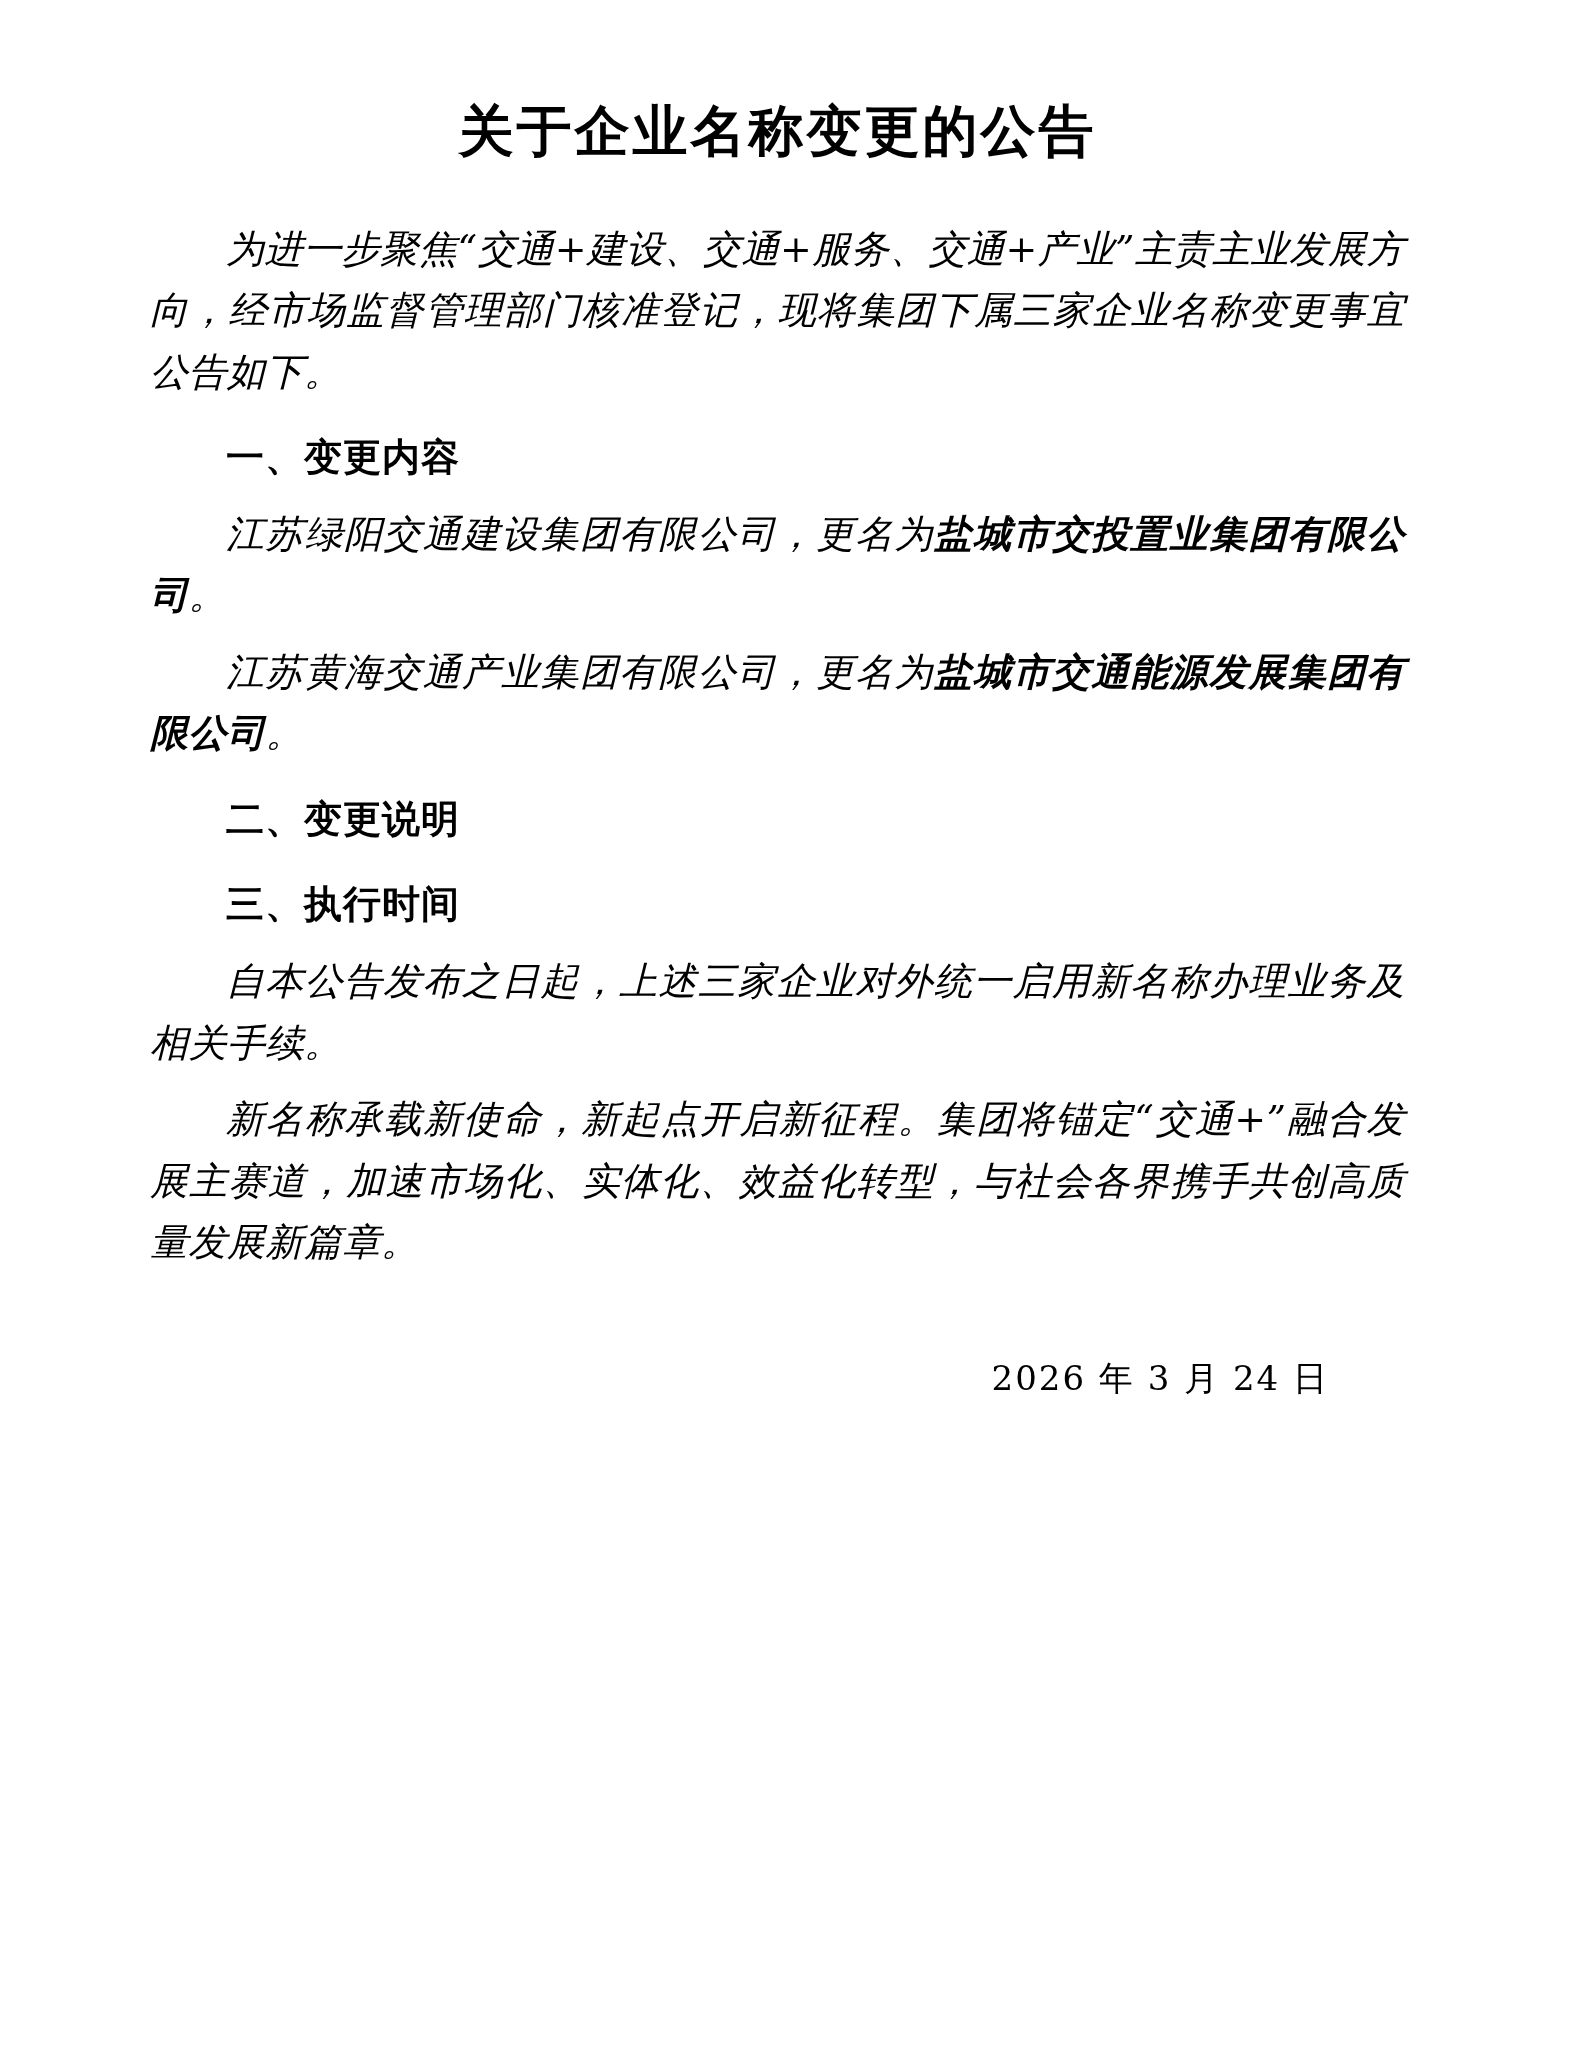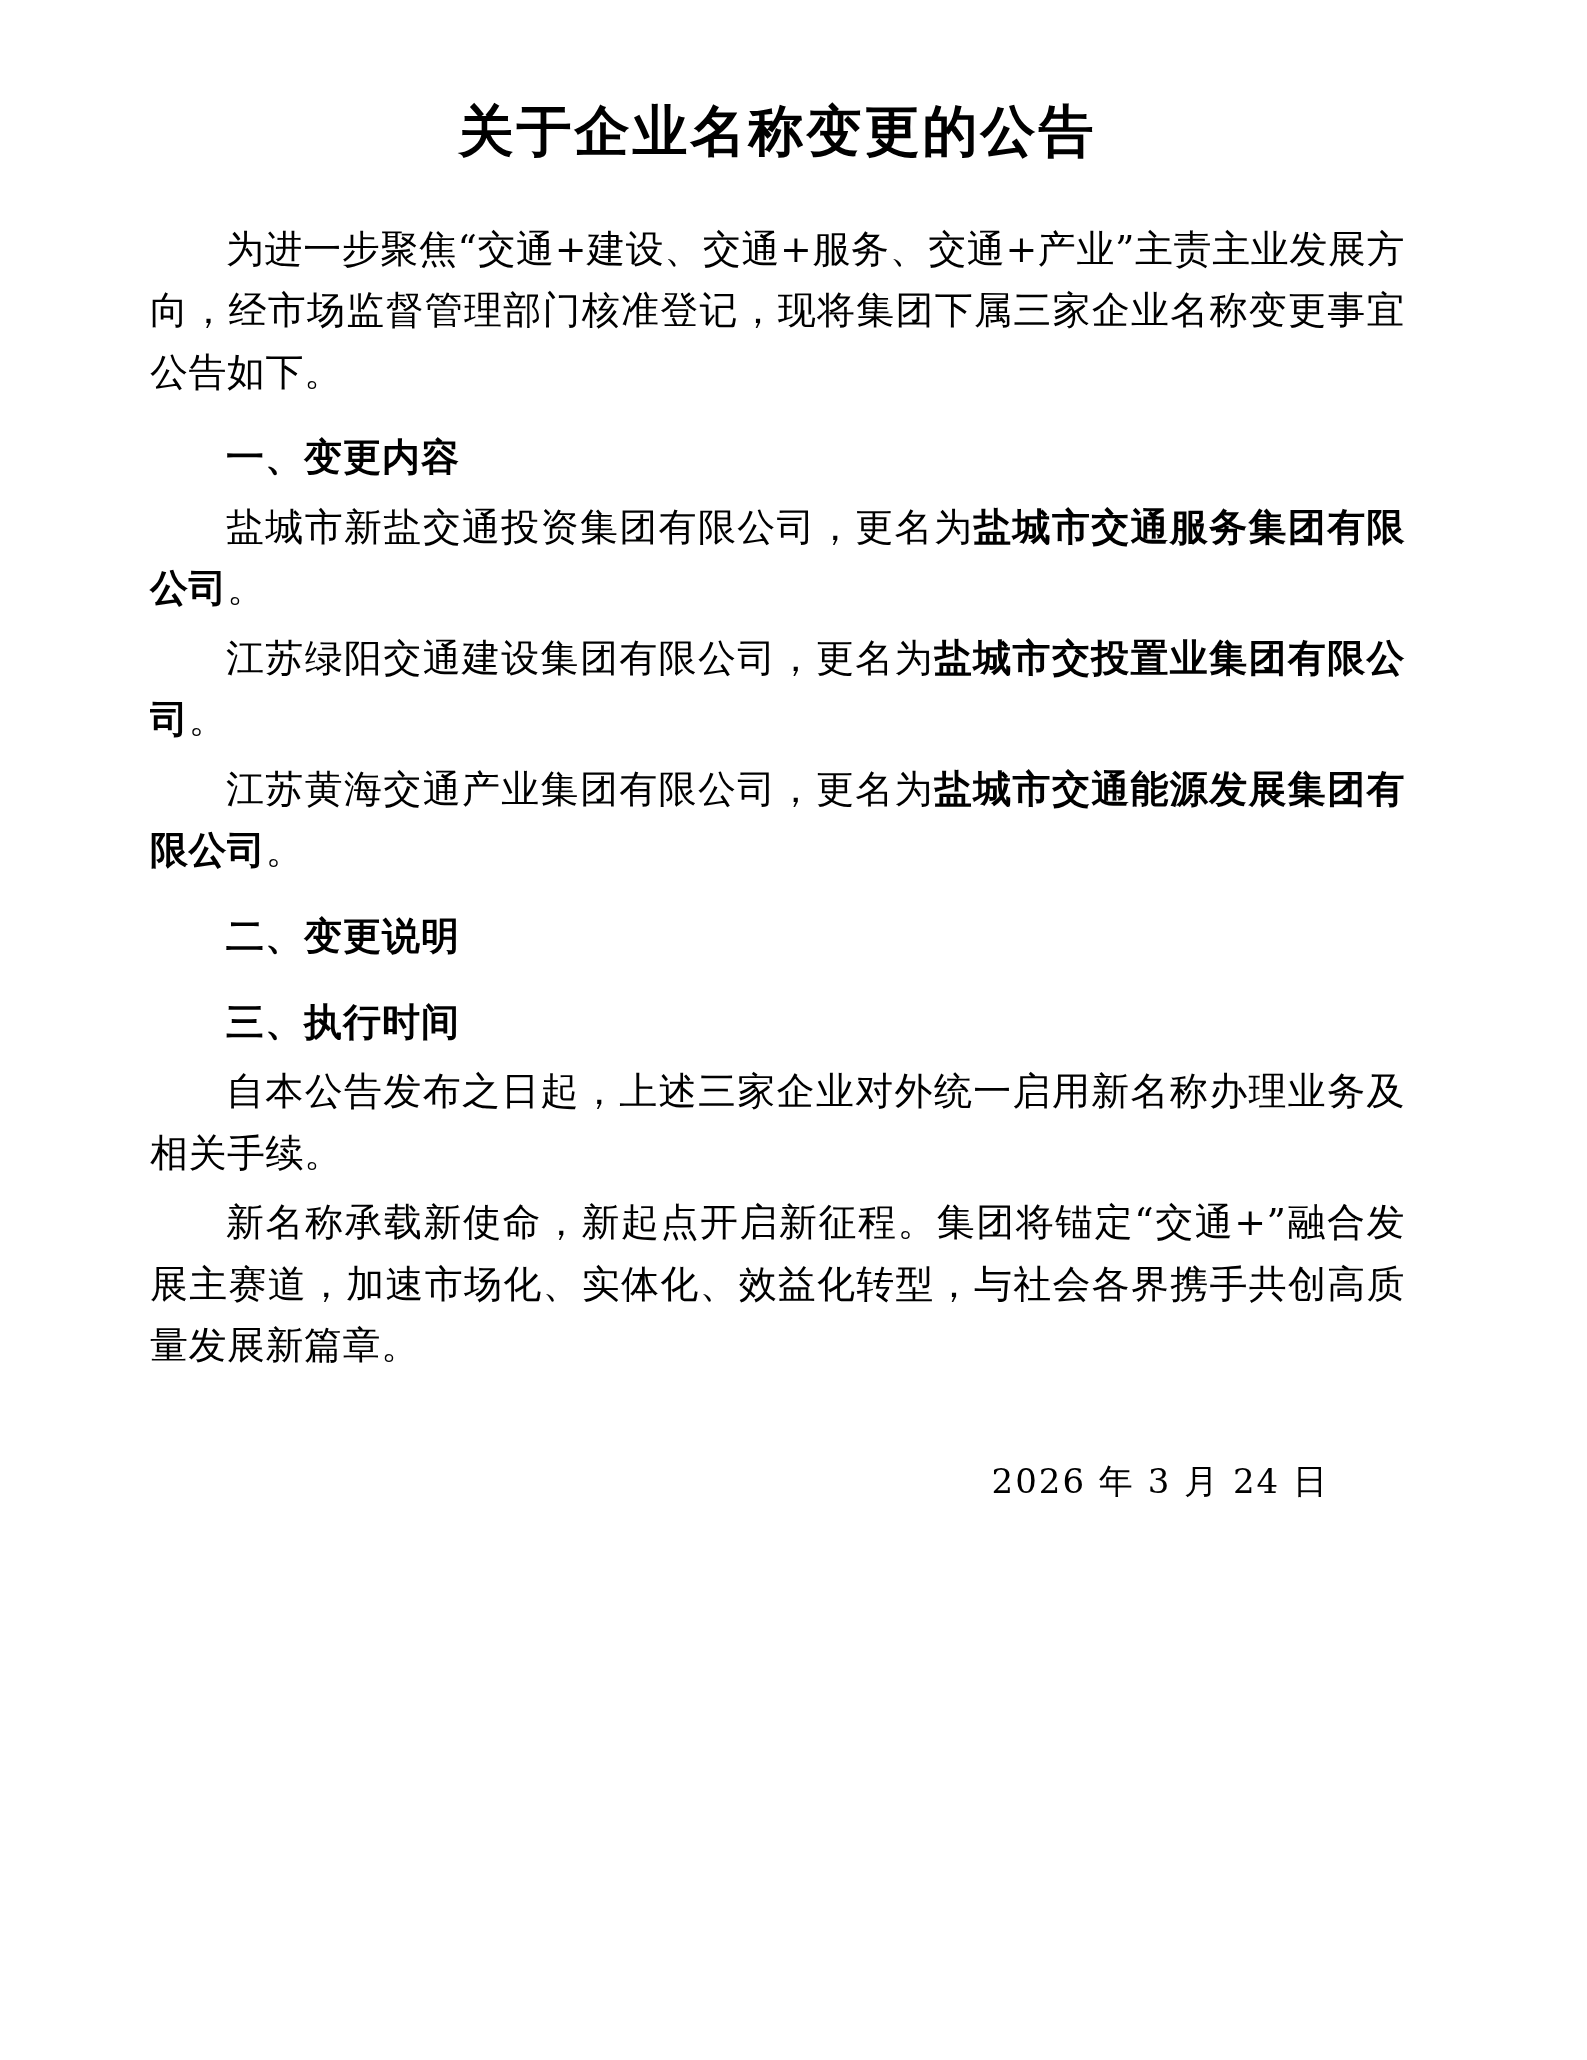--- a/index.html
+++ b/index.html
@@ -25,25 +25,26 @@
     font-family: "DejaVu Serif", "Liberation Serif", serif;
     font-weight: bold;
     font-size: 55px;
     letter-spacing: 3px;
     margin: 0 0 52px 0;
     line-height: 1.3;
   }
   .para {
     font-size: 38px;
     line-height: 1.62;
-    margin: 8px 0 4px 0;
+    margin: 15px 0 4px 0;
     text-indent: 2em;
     text-align: justify;
     text-justify: inter-ideograph;
     letter-spacing: 0.5px;
+    font-style: italic;
   }
   .section-head {
     font-family: "DejaVu Sans", "Liberation Sans", sans-serif;
     font-weight: bold;
     font-size: 38px;
     line-height: 1.62;
     margin: 24px 0 2px 0;
     text-indent: 2em;
     letter-spacing: 1px;
   }
@@ -72,23 +73,20 @@
 <body>
 
 <div class="page">
 
   <h1 class="doc-title">关于企业名称变更的公告</h1>
 
   <p class="para">为进一步聚焦“交通+建设、交通+服务、交通+产业”主责主业发展方向，经市场监督管理部门核准登记，现将集团下属三家企业名称变更事宜公告如下。</p>
 
   <h2 class="section-head">一、变更内容</h2>
 
-  <p class="para">
-    <span>盐城市新盐交通投资集团有限公司</span><span>，更名为</span><span class="strong-name">盐城市交通服务集团有限公司</span><span>。</span>
-  </p>
 
   <p class="para">
     <span>江苏绿阳交通建设集团有限公司</span><span>，更名为</span><span class="strong-name">盐城市交投置业集团有限公司</span><span>。</span>
   </p>
 
   <p class="para">
     <span>江苏黄海交通产业集团有限公司</span><span>，更名为</span><span class="strong-name">盐城市交通能源发展集团有限公司</span><span>。</span>
   </p>
 
   <h2 class="section-head">二、变更说明</h2>

